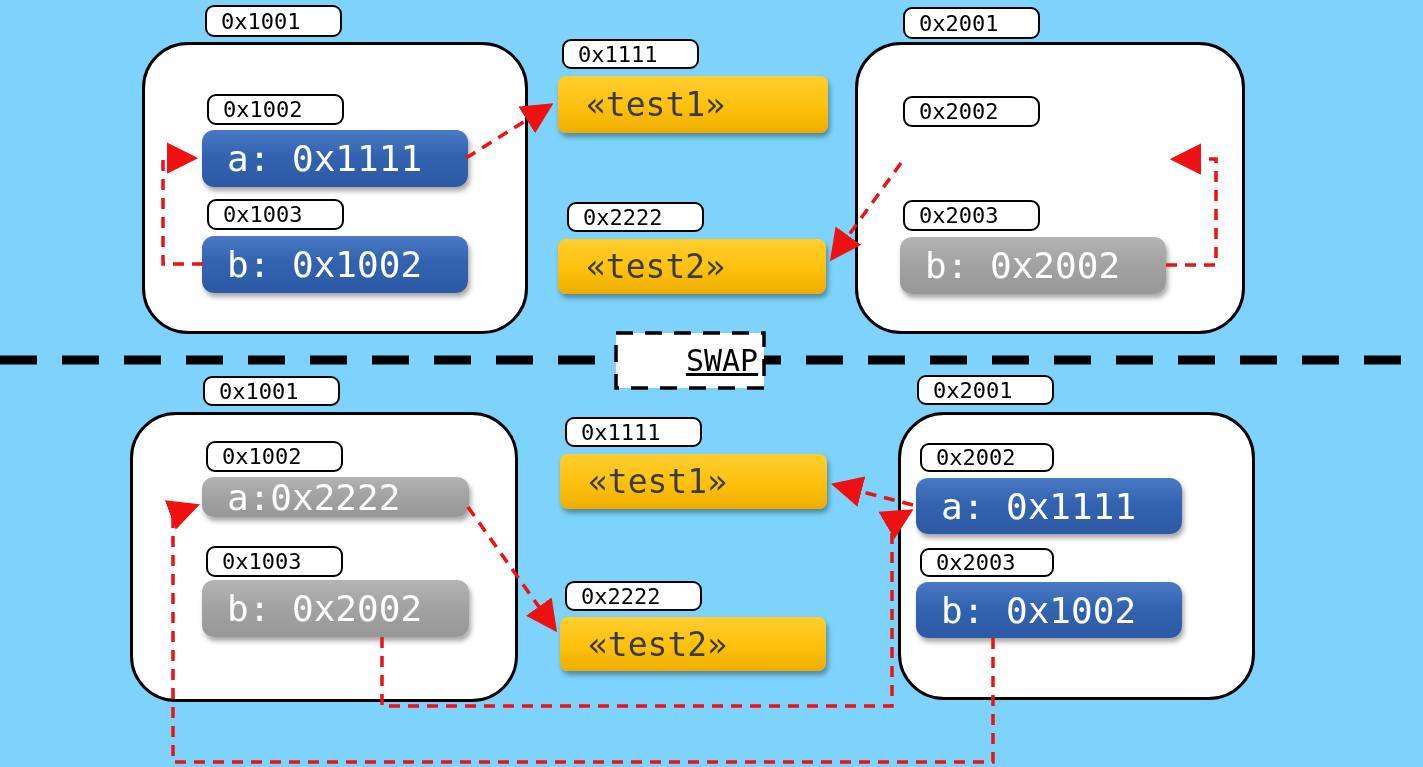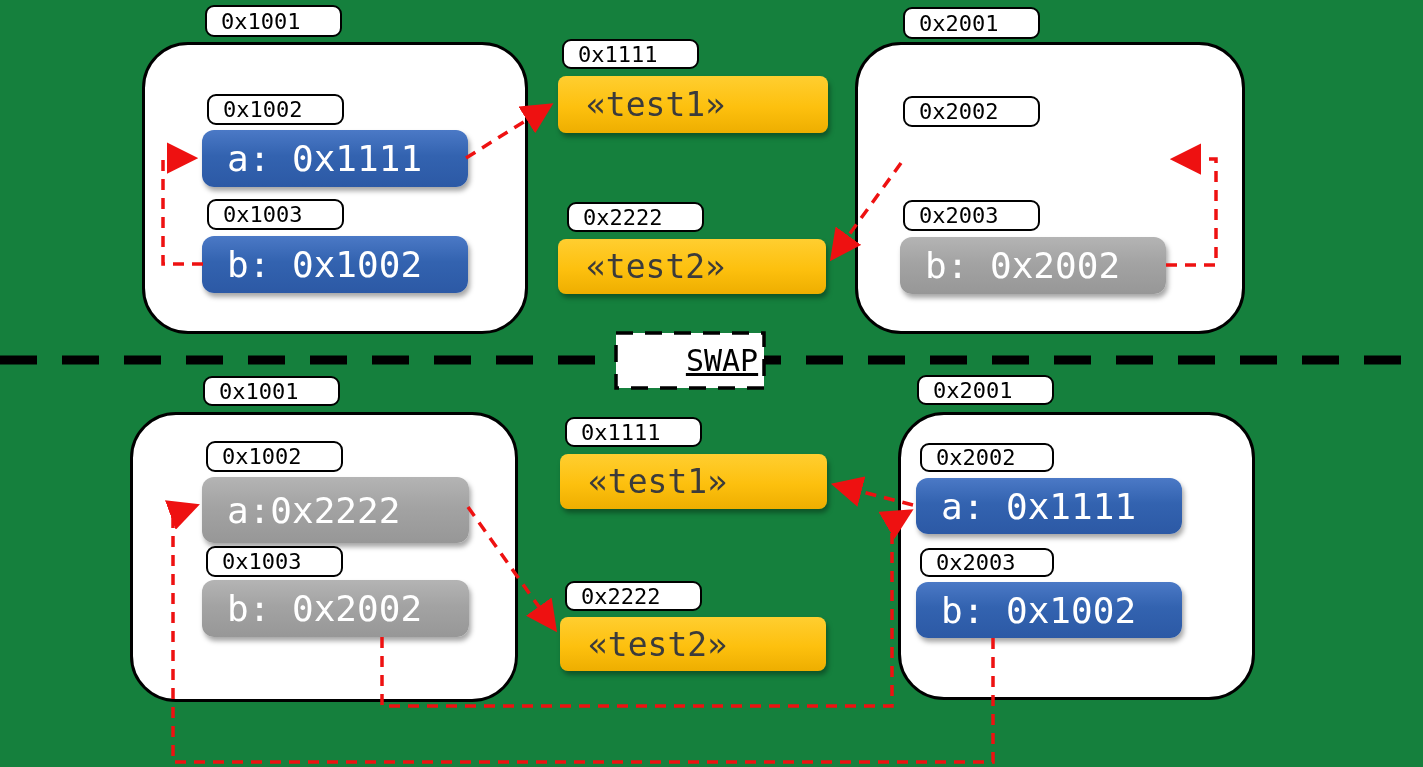--- a/index.html
+++ b/index.html
@@ -1,16 +1,16 @@
 <!DOCTYPE html>
 <html><head>
 <meta charset="utf-8">
 <style>
   html,body{margin:0;padding:0;background:#fff;}
-  #canvas{position:relative;width:1423px;height:767px;background:#15803d;overflow:hidden;
+  #canvas{position:relative;width:1423px;height:767px;background:#7dd3fc;overflow:hidden;
           font-family:"DejaVu Sans Mono","Liberation Mono",monospace;}
   .frame{position:absolute;border:3px solid #000;border-radius:46px;background:#fff;box-sizing:border-box;}
   .tag{position:absolute;border:2.5px solid #000;border-radius:9px;background:#fff;box-sizing:border-box;
        font-size:22px;color:#000;display:flex;align-items:center;padding-left:14px;z-index:3;}
   .slot{position:absolute;border-radius:12px;box-sizing:border-box;color:#fff;font-size:36px;
         display:flex;align-items:center;padding-left:25px;z-index:2;
         box-shadow:2px 4px 5px rgba(0,0,0,0.35);}
   .slot.blue{background:linear-gradient(180deg,#4b79c6 0%,#3363b0 45%,#2c59a5 100%);}
   .slot.gray{background:linear-gradient(180deg,#b4b4b4 0%,#a3a3a3 45%,#979797 100%);}
   .str{position:absolute;border-radius:8px;box-sizing:border-box;color:#3b3b3b;font-size:33px;
@@ -40,21 +40,21 @@
 
   <div class="frame" style="left:855px;top:42px;width:390px;height:292px;"></div>
   <div class="tag" style="left:903px;top:7px;width:137px;height:32px;">0x2001</div>
   <div class="tag" style="left:903px;top:96px;width:137px;height:31px;">0x2002</div>
   <div class="tag" style="left:903px;top:200px;width:137px;height:31px;">0x2003</div>
   <div class="slot gray" style="left:900px;top:237px;width:266px;height:57px;">b: 0x2002</div>
 
   <div class="frame" style="left:130px;top:412px;width:388px;height:290px;"></div>
   <div class="tag" style="left:203px;top:376px;width:137px;height:30px;">0x1001</div>
   <div class="tag" style="left:206px;top:441px;width:137px;height:31px;">0x1002</div>
-  <div class="slot gray" style="left:202px;top:477px;width:267px;height:66px;">a:0x2222</div>
+  <div class="slot gray" style="left:202px;top:477px;width:267px;height:40px;">a:0x2222</div>
   <div class="tag" style="left:206px;top:546px;width:137px;height:31px;">0x1003</div>
   <div class="slot gray" style="left:202px;top:580px;width:267px;height:57px;">b: 0x2002</div>
 
   <div class="tag" style="left:565px;top:417px;width:137px;height:30px;">0x1111</div>
   <div class="str" style="left:560px;top:454px;width:267px;height:55px;">«test1»</div>
   <div class="tag" style="left:565px;top:581px;width:137px;height:30px;">0x2222</div>
   <div class="str" style="left:560px;top:617px;width:266px;height:54px;">«test2»</div>
 
   <div class="frame" style="left:898px;top:412px;width:357px;height:288px;"></div>
   <div class="tag" style="left:917px;top:375px;width:137px;height:30px;">0x2001</div>

